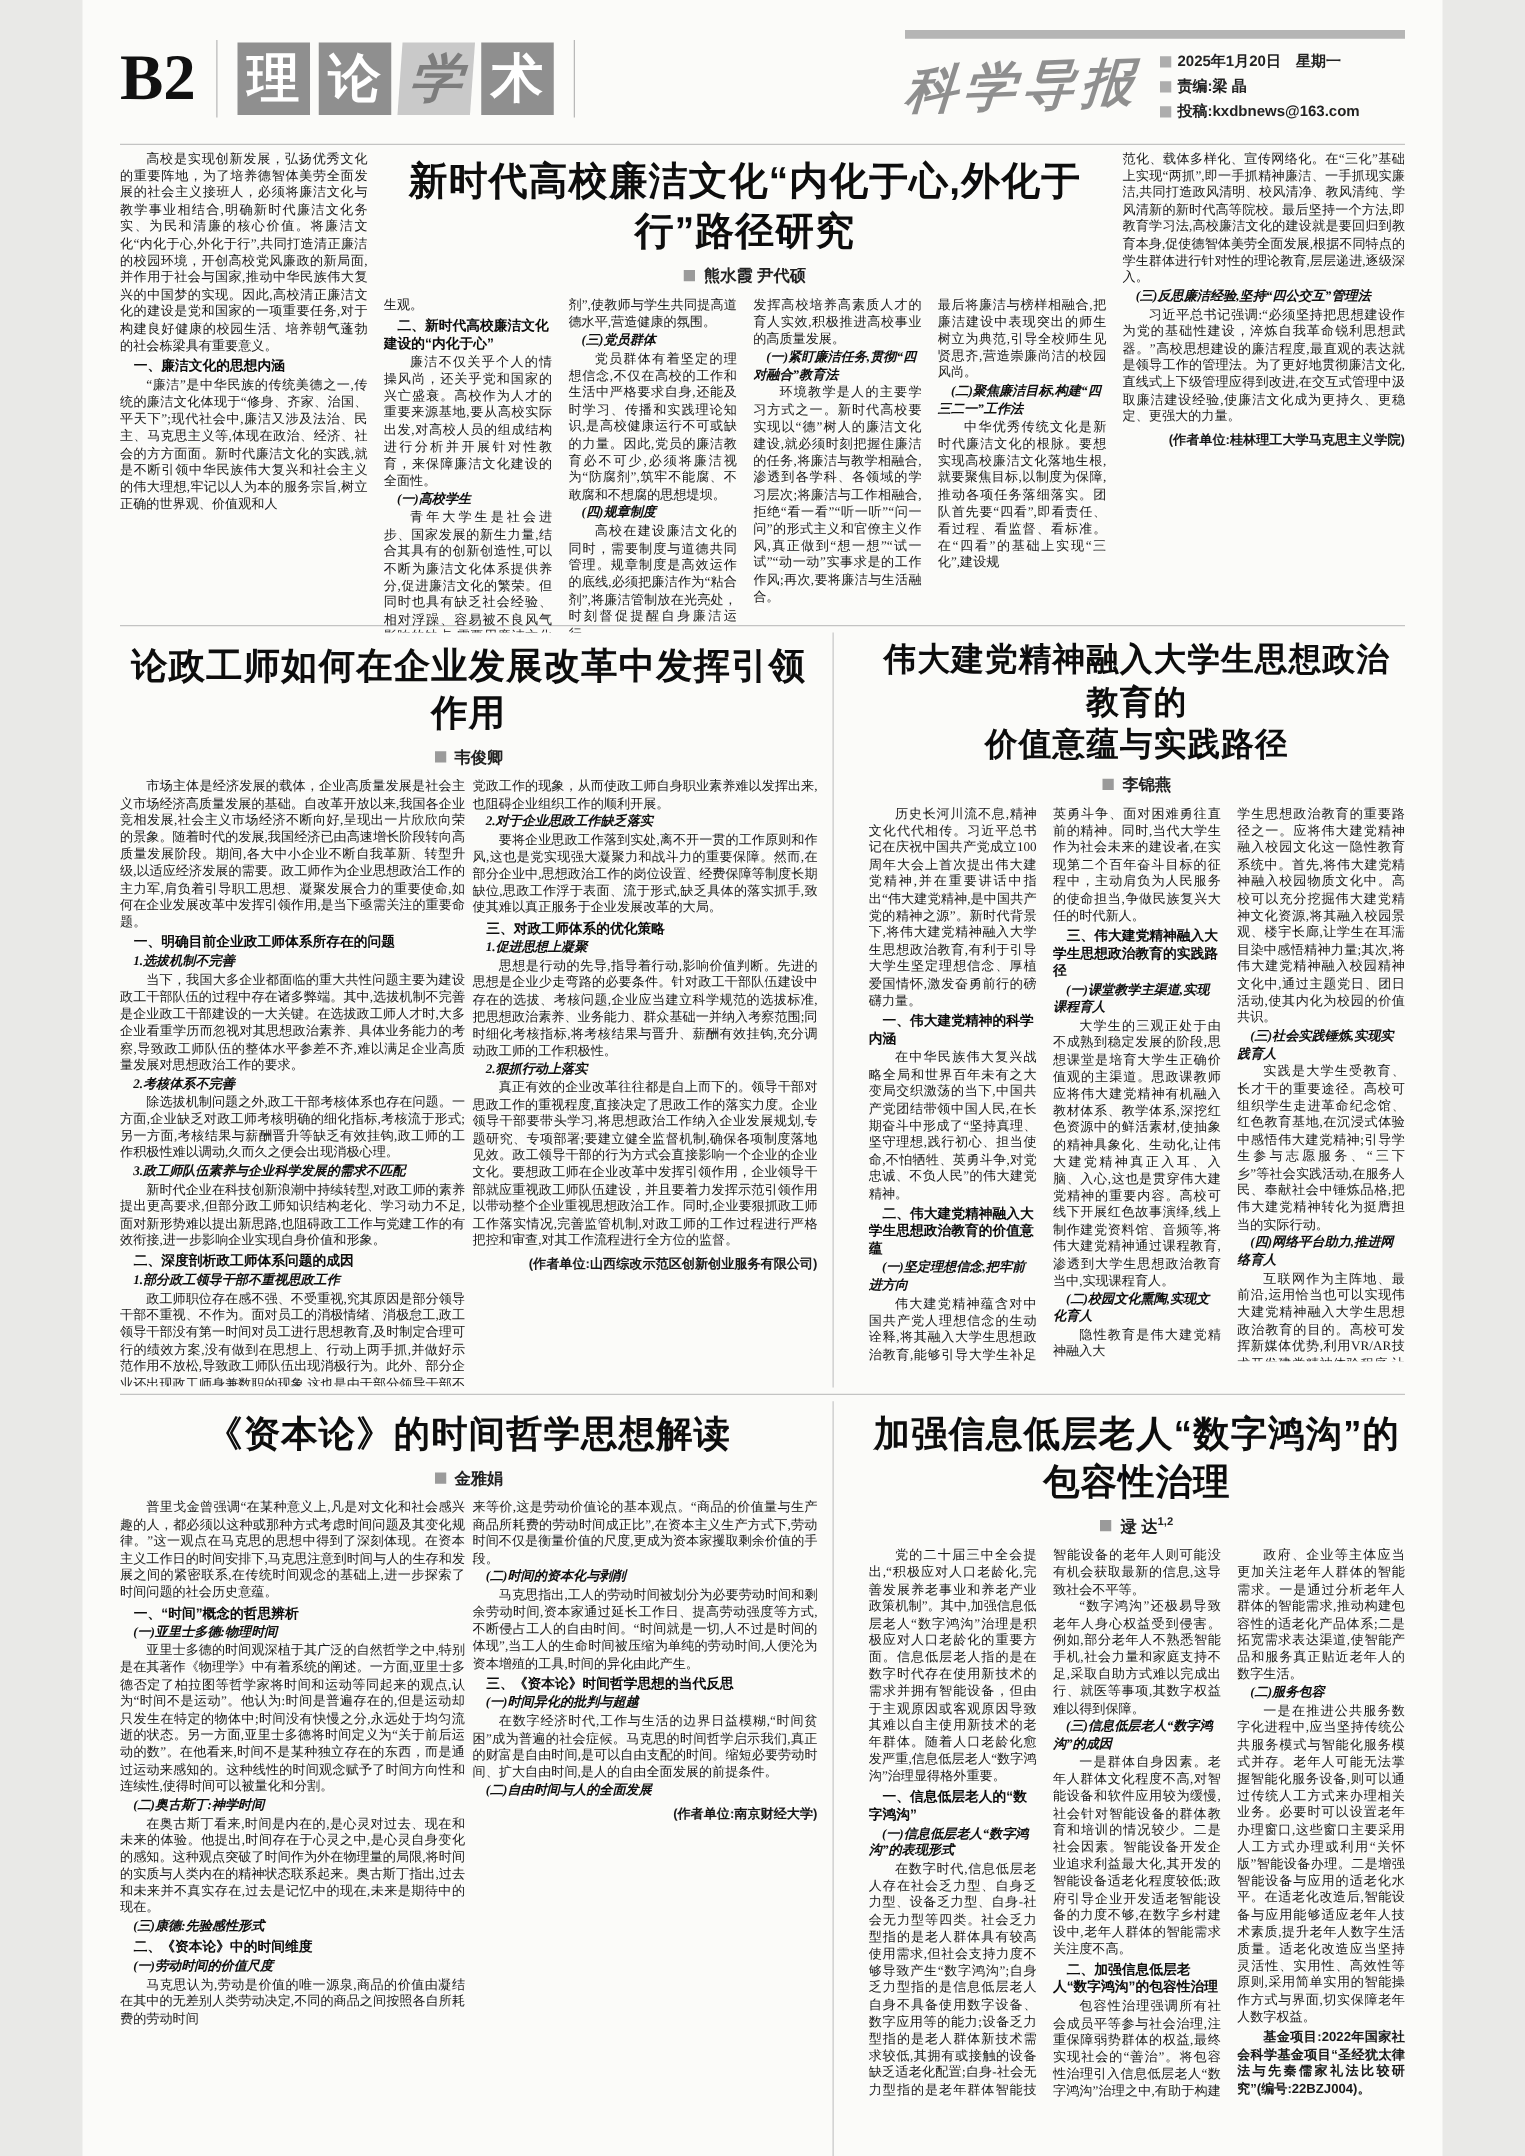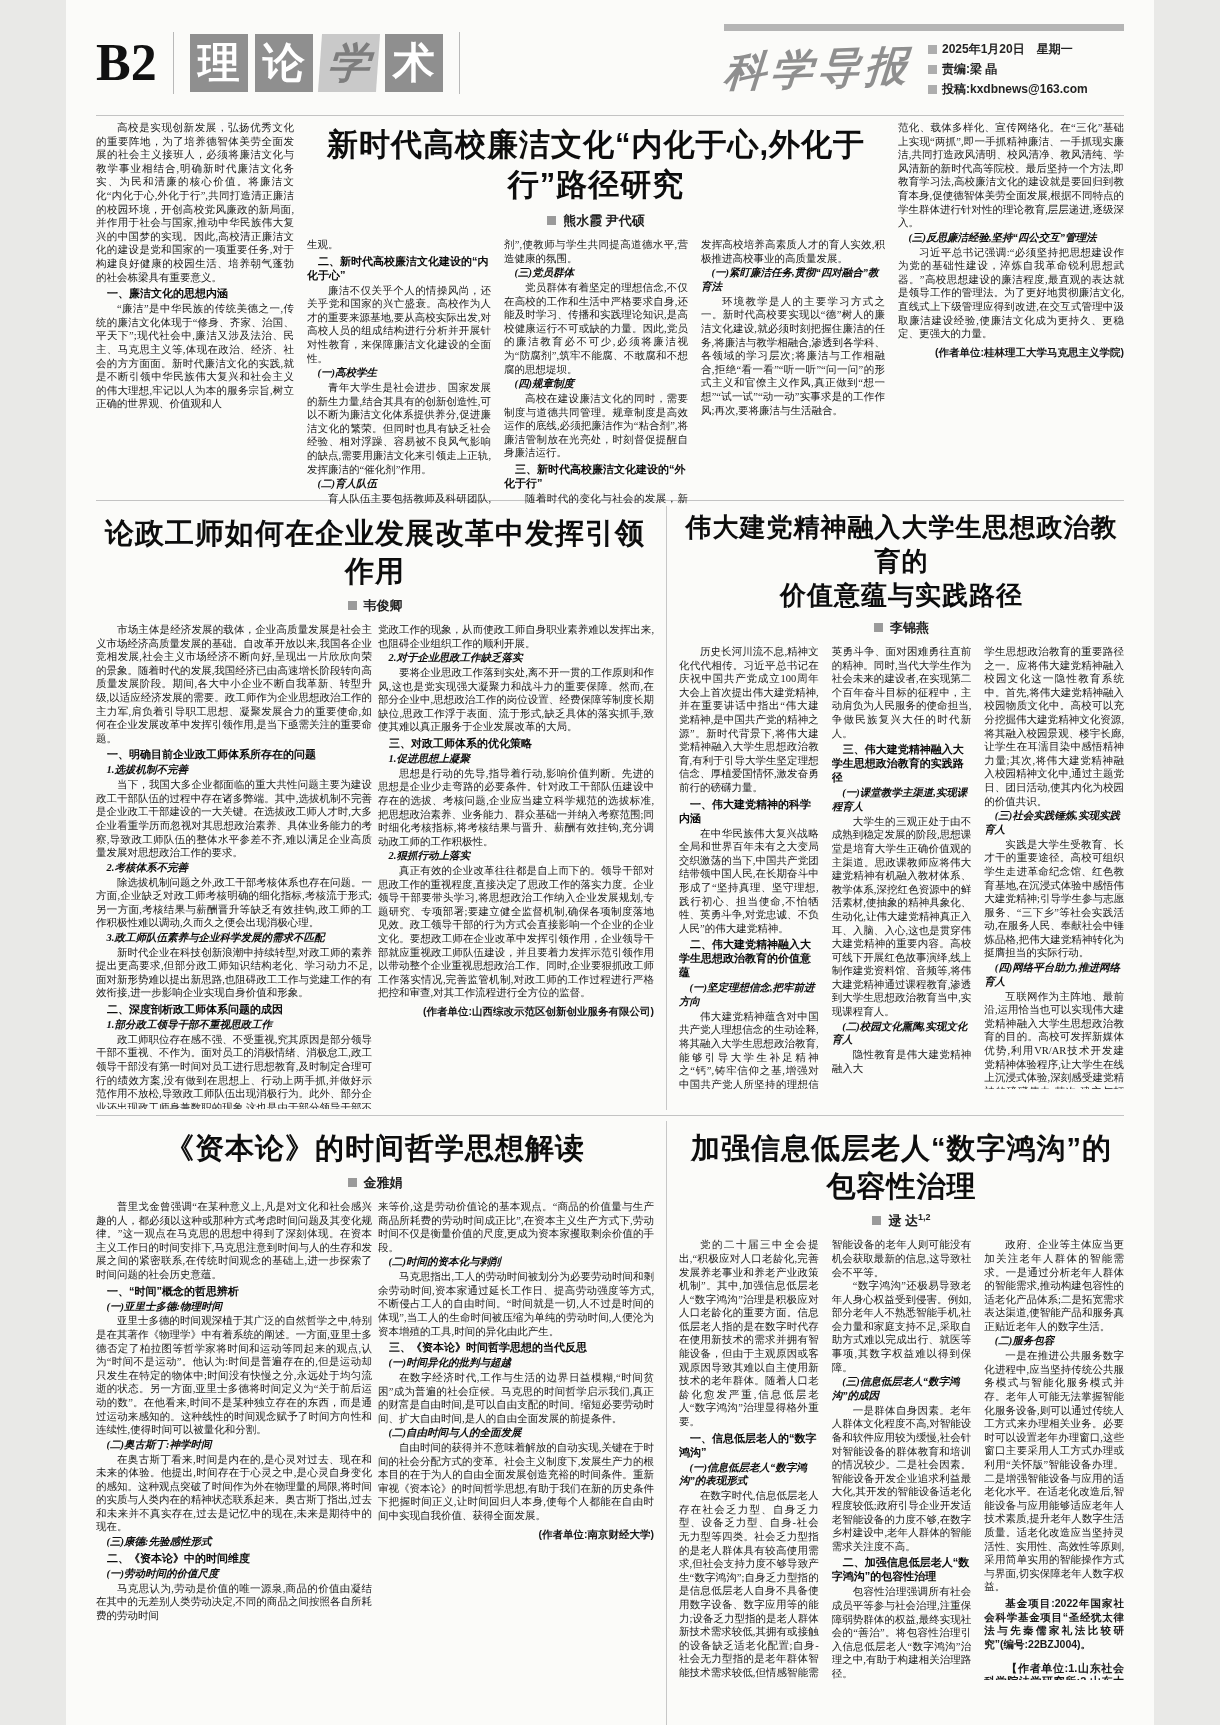--- a/index.html
+++ b/index.html
@@ -37,21 +37,21 @@
   
   .band1{display:flex;gap:13px;height:374px;margin-top:3px;}
   .colL{width:198px;height:368px;overflow:hidden;}
   .colR{width:226px;height:368px;overflow:hidden;}
   .centerblk{flex:1;min-width:0;}
   .cols4{display:flex;gap:13px;margin-top:2px;}
   .cols4 .tcol{flex:1;height:268px;overflow:hidden;min-width:0;}
   .band2{display:flex;height:604px;margin-top:2px;}
   .band3{display:flex;height:625px;margin-top:2px;}
   .blockL{width:558px;flex:0 0 auto;}
-  .blockR{flex:1;min-width:0;}
+  .blockR{flex:1;min-width:0;margin-left:16px;}
   .cols2{display:flex;gap:6px;margin-top:2px;}
   .cols2 .tcol{flex:1;min-width:0;overflow:hidden;}
   .cols3{display:flex;gap:13px;margin-top:2px;}
   .cols3 .tcol{flex:1;min-width:0;overflow:hidden;}
   .h480{height:486px;} .h446{height:444px;} .h486{height:492px;} .h440{height:442px;}
   
   .bp,.pc{font-size:10.5px;line-height:13.6px;text-align:justify;margin:0;color:#191919;}
   .bp{text-indent:2em;}
   .sh1{font-family:"Liberation Sans",sans-serif;font-weight:bold;font-size:11px;line-height:14px;
        margin:2px 0;text-indent:1em;color:#0c0c0c;}
@@ -131,20 +131,25 @@
             <p class="sh2">(四)规章制度</p>
             <p class="bp">高校在建设廉洁文化的同时，需要制度与道德共同管理。规章制度是高效运作的底线,必须把廉洁作为“粘合剂”,将廉洁管制放在光亮处，时刻督促提醒自身廉洁运行。</p>
             <p class="sh1">三、新时代高校廉洁文化建设的“外化于行”</p>
             <p class="bp">随着时代的变化与社会的发展，新时代校园与廉洁社会的双循环常会面临新需求和新危机,我们必须深刻认识新时代廉洁文化建设的规律，充分</p>
           </div>
         <div class="tcol">
             <p class="pc">发挥高校培养高素质人才的育人实效,积极推进高校事业的高质量发展。</p>
             <p class="sh2">(一)紧盯廉洁任务,贯彻“四对融合”教育法</p>
             <p class="bp">环境教学是人的主要学习方式之一。新时代高校要实现以“德”树人的廉洁文化建设,就必须时刻把握住廉洁的任务,将廉洁与教学相融合,渗透到各学科、各领域的学习层次;将廉洁与工作相融合,拒绝“看一看”“听一听”“问一问”的形式主义和官僚主义作风,真正做到“想一想”“试一试”“动一动”实事求是的工作作风;再次,要将廉洁与生活融合。</p>
           </div>
+        <div class="tcol">
+            <p class="pc">最后将廉洁与榜样相融合,把廉洁建设中表现突出的师生树立为典范,引导全校师生见贤思齐,营造崇廉尚洁的校园风尚。</p>
+            <p class="sh2">(二)聚焦廉洁目标,构建“四三二一”工作法</p>
+            <p class="bp">中华优秀传统文化是新时代廉洁文化的根脉。要想实现高校廉洁文化落地生根,就要聚焦目标,以制度为保障,推动各项任务落细落实。团队首先要“四看”,即看责任、看过程、看监督、看标准。在“四看”的基础上实现“三化”,建设规</p>
+          </div>
       </div>
     </div>
     <div class="colR">
         <p class="pc">范化、载体多样化、宣传网络化。在“三化”基础上实现“两抓”,即一手抓精神廉洁、一手抓现实廉洁,共同打造政风清明、校风清净、教风清纯、学风清新的新时代高等院校。最后坚持一个方法,即教育学习法,高校廉洁文化的建设就是要回归到教育本身,促使德智体美劳全面发展,根据不同特点的学生群体进行针对性的理论教育,层层递进,逐级深入。</p>
         <p class="sh2">(三)反思廉洁经验,坚持“四公交互”管理法</p>
         <p class="bp">习近平总书记强调:“必须坚持把思想建设作为党的基础性建设，淬炼自我革命锐利思想武器。”高校思想建设的廉洁程度,最直观的表达就是领导工作的管理法。为了更好地贯彻廉洁文化,直线式上下级管理应得到改进,在交互式管理中汲取廉洁建设经验,使廉洁文化成为更持久、更稳定、更强大的力量。</p>
         <p class="attrib">(作者单位:桂林理工大学马克思主义学院)</p>
       </div>
   </section>
 
@@ -236,21 +241,20 @@
             <p class="bp">马克思认为,劳动是价值的唯一源泉,商品的价值由凝结在其中的无差别人类劳动决定,不同的商品之间按照各自所耗费的劳动时间</p>
           </div>
         <div class="tcol h486">
             <p class="pc">来等价,这是劳动价值论的基本观点。“商品的价值量与生产商品所耗费的劳动时间成正比”,在资本主义生产方式下,劳动时间不仅是衡量价值的尺度,更成为资本家攫取剩余价值的手段。</p>
             <p class="sh2">(二)时间的资本化与剥削</p>
             <p class="bp">马克思指出,工人的劳动时间被划分为必要劳动时间和剩余劳动时间,资本家通过延长工作日、提高劳动强度等方式,不断侵占工人的自由时间。“时间就是一切,人不过是时间的体现”,当工人的生命时间被压缩为单纯的劳动时间,人便沦为资本增殖的工具,时间的异化由此产生。</p>
             <p class="sh1">三、《资本论》时间哲学思想的当代反思</p>
             <p class="sh2">(一)时间异化的批判与超越</p>
             <p class="bp">在数字经济时代,工作与生活的边界日益模糊,“时间贫困”成为普遍的社会症候。马克思的时间哲学启示我们,真正的财富是自由时间,是可以自由支配的时间。缩短必要劳动时间、扩大自由时间,是人的自由全面发展的前提条件。</p>
             <p class="sh2">(二)自由时间与人的全面发展</p>
-            <p class="bp">自由时间的获得并不意味着解放的自动实现,关键在于时间的社会分配方式的变革。社会主义制度下,发展生产力的根本目的在于为人的自由全面发展创造充裕的时间条件。重新审视《资本论》的时间哲学思想,有助于我们在新的历史条件下把握时间正义,让时间回归人本身,使每个人都能在自由时间中实现自我价值、获得全面发展。</p>
             <p class="attrib">(作者单位:南京财经大学)</p>
           </div>
       </div>
     </div>
     <div class="vrule"></div>
     <div class="blockR">
       <h1 class="a-title t2">加强信息低层老人“数字鸿沟”的包容性治理</h1>
       <div class="byline"><span class="sq"></span><span>逯 达</span><sup>1,2</sup></div>
       <div class="cols3">
         <div class="tcol h440">

